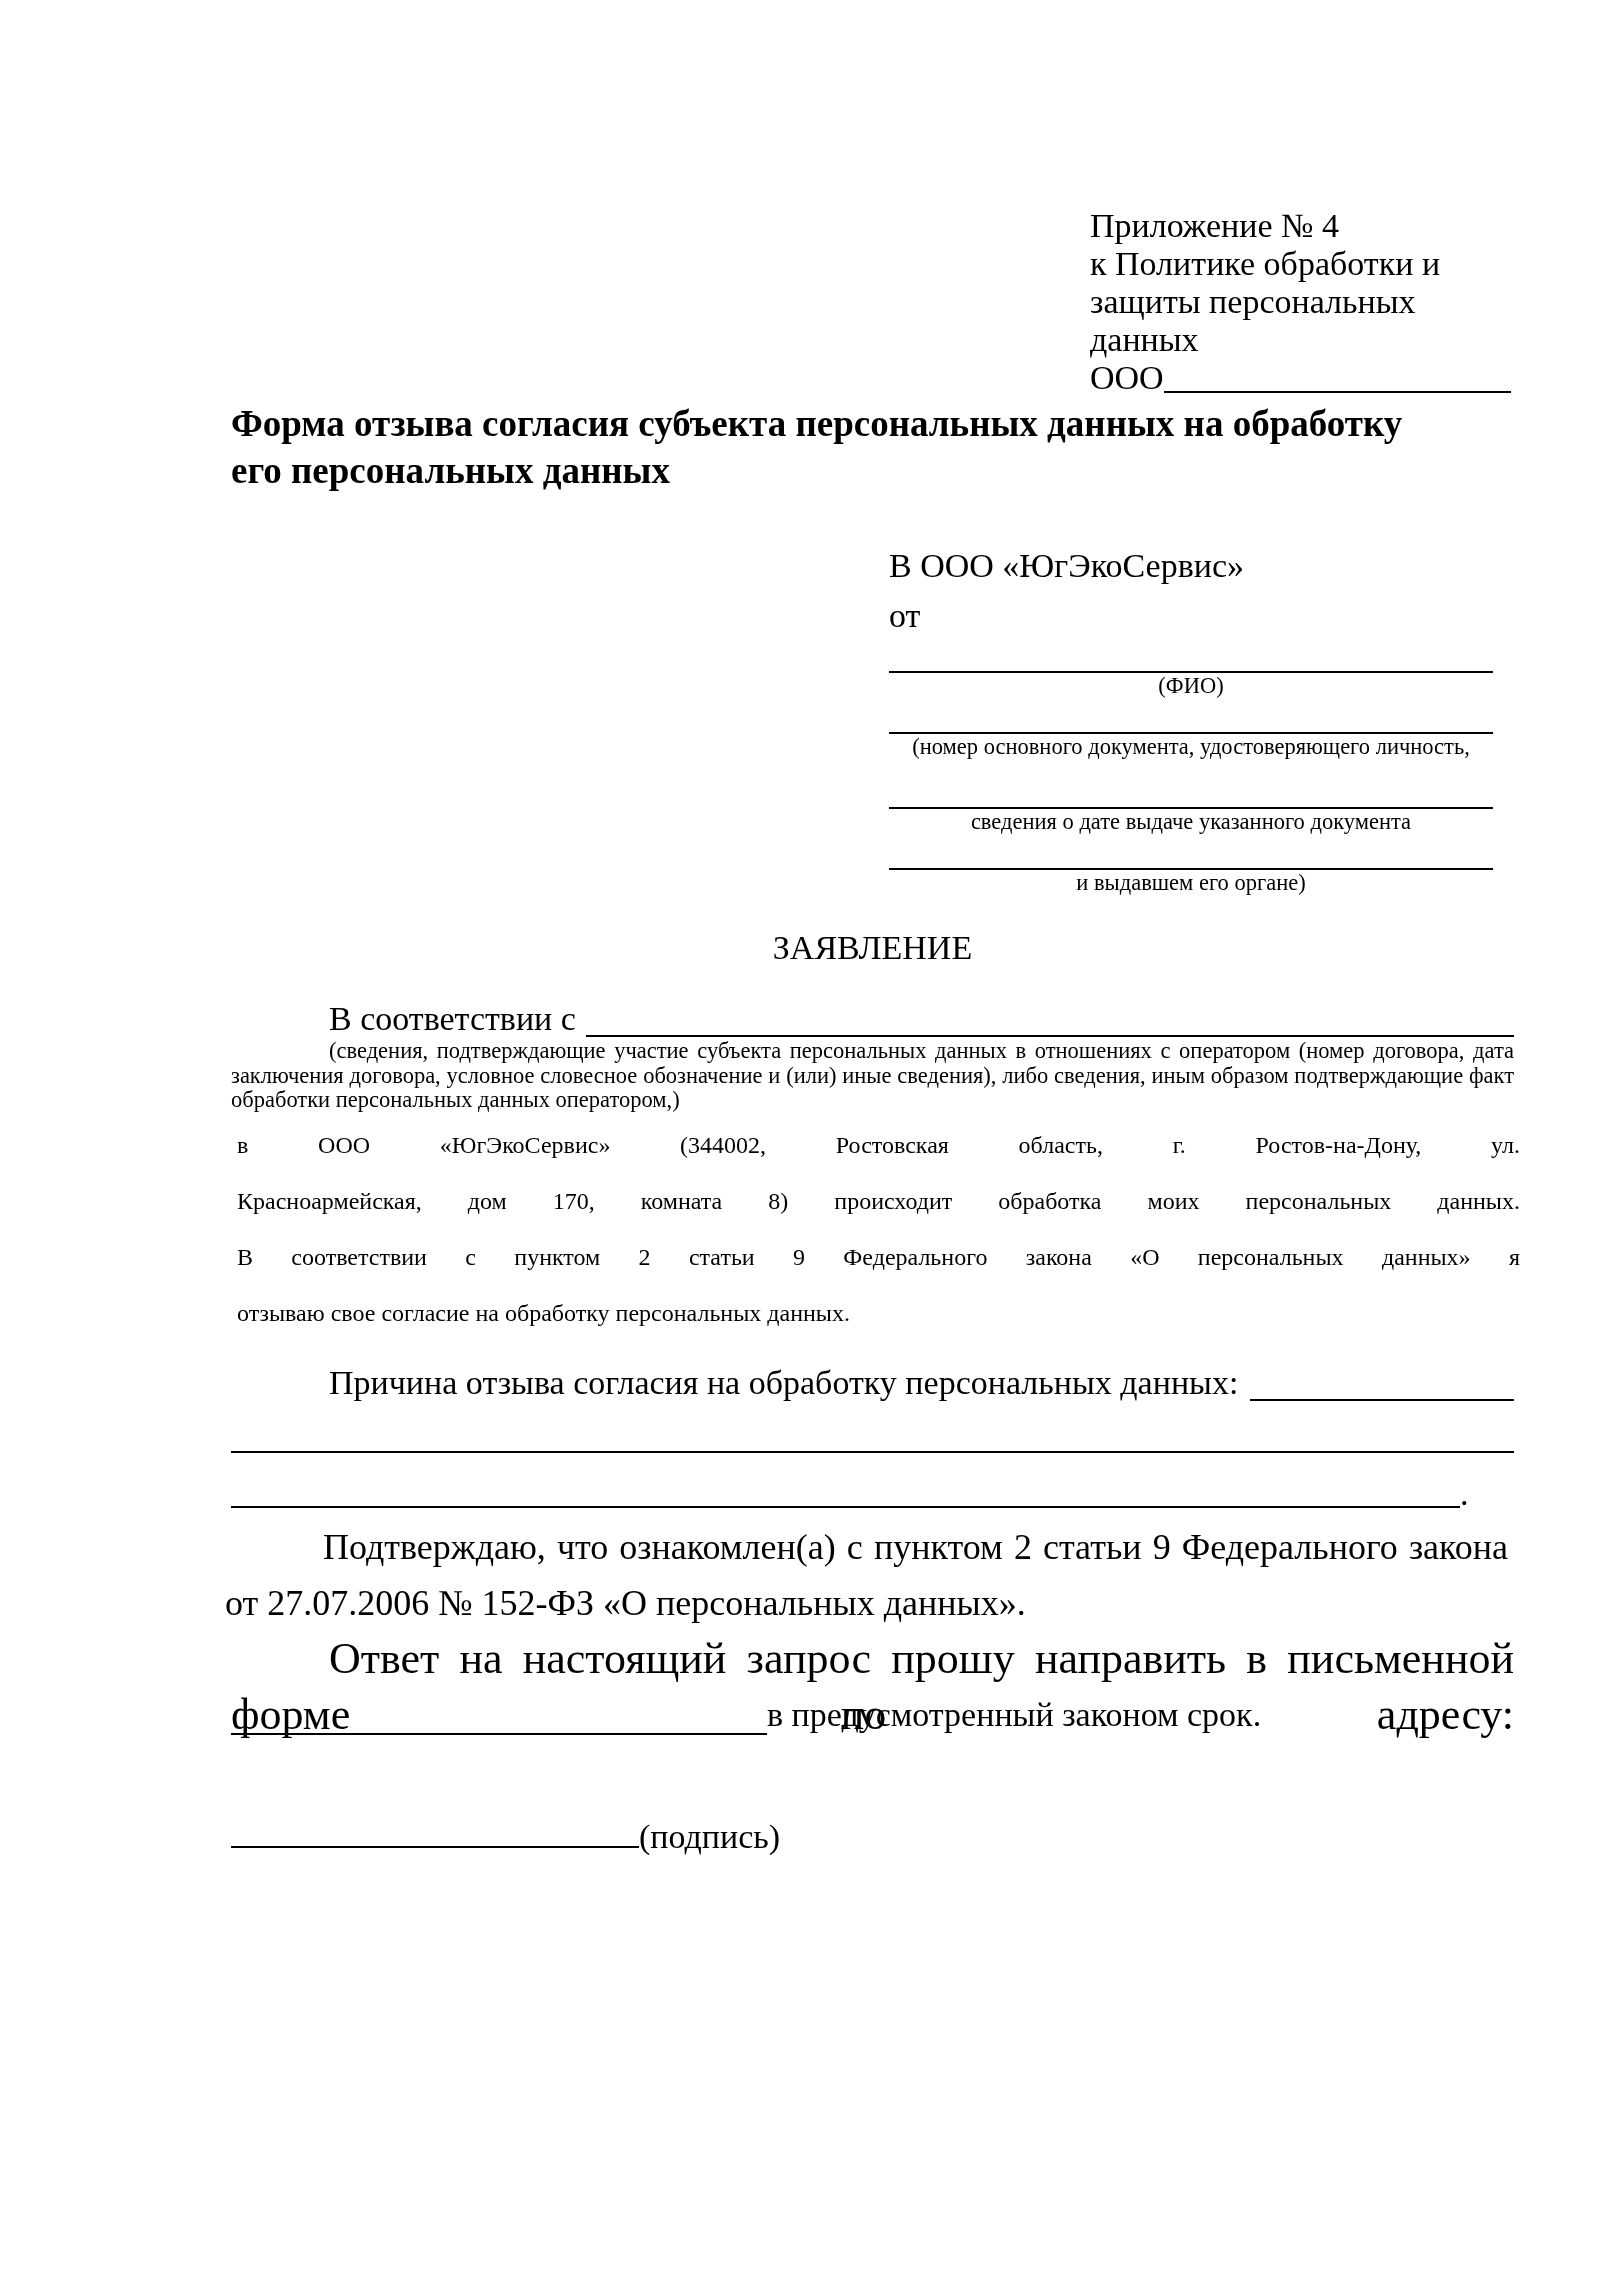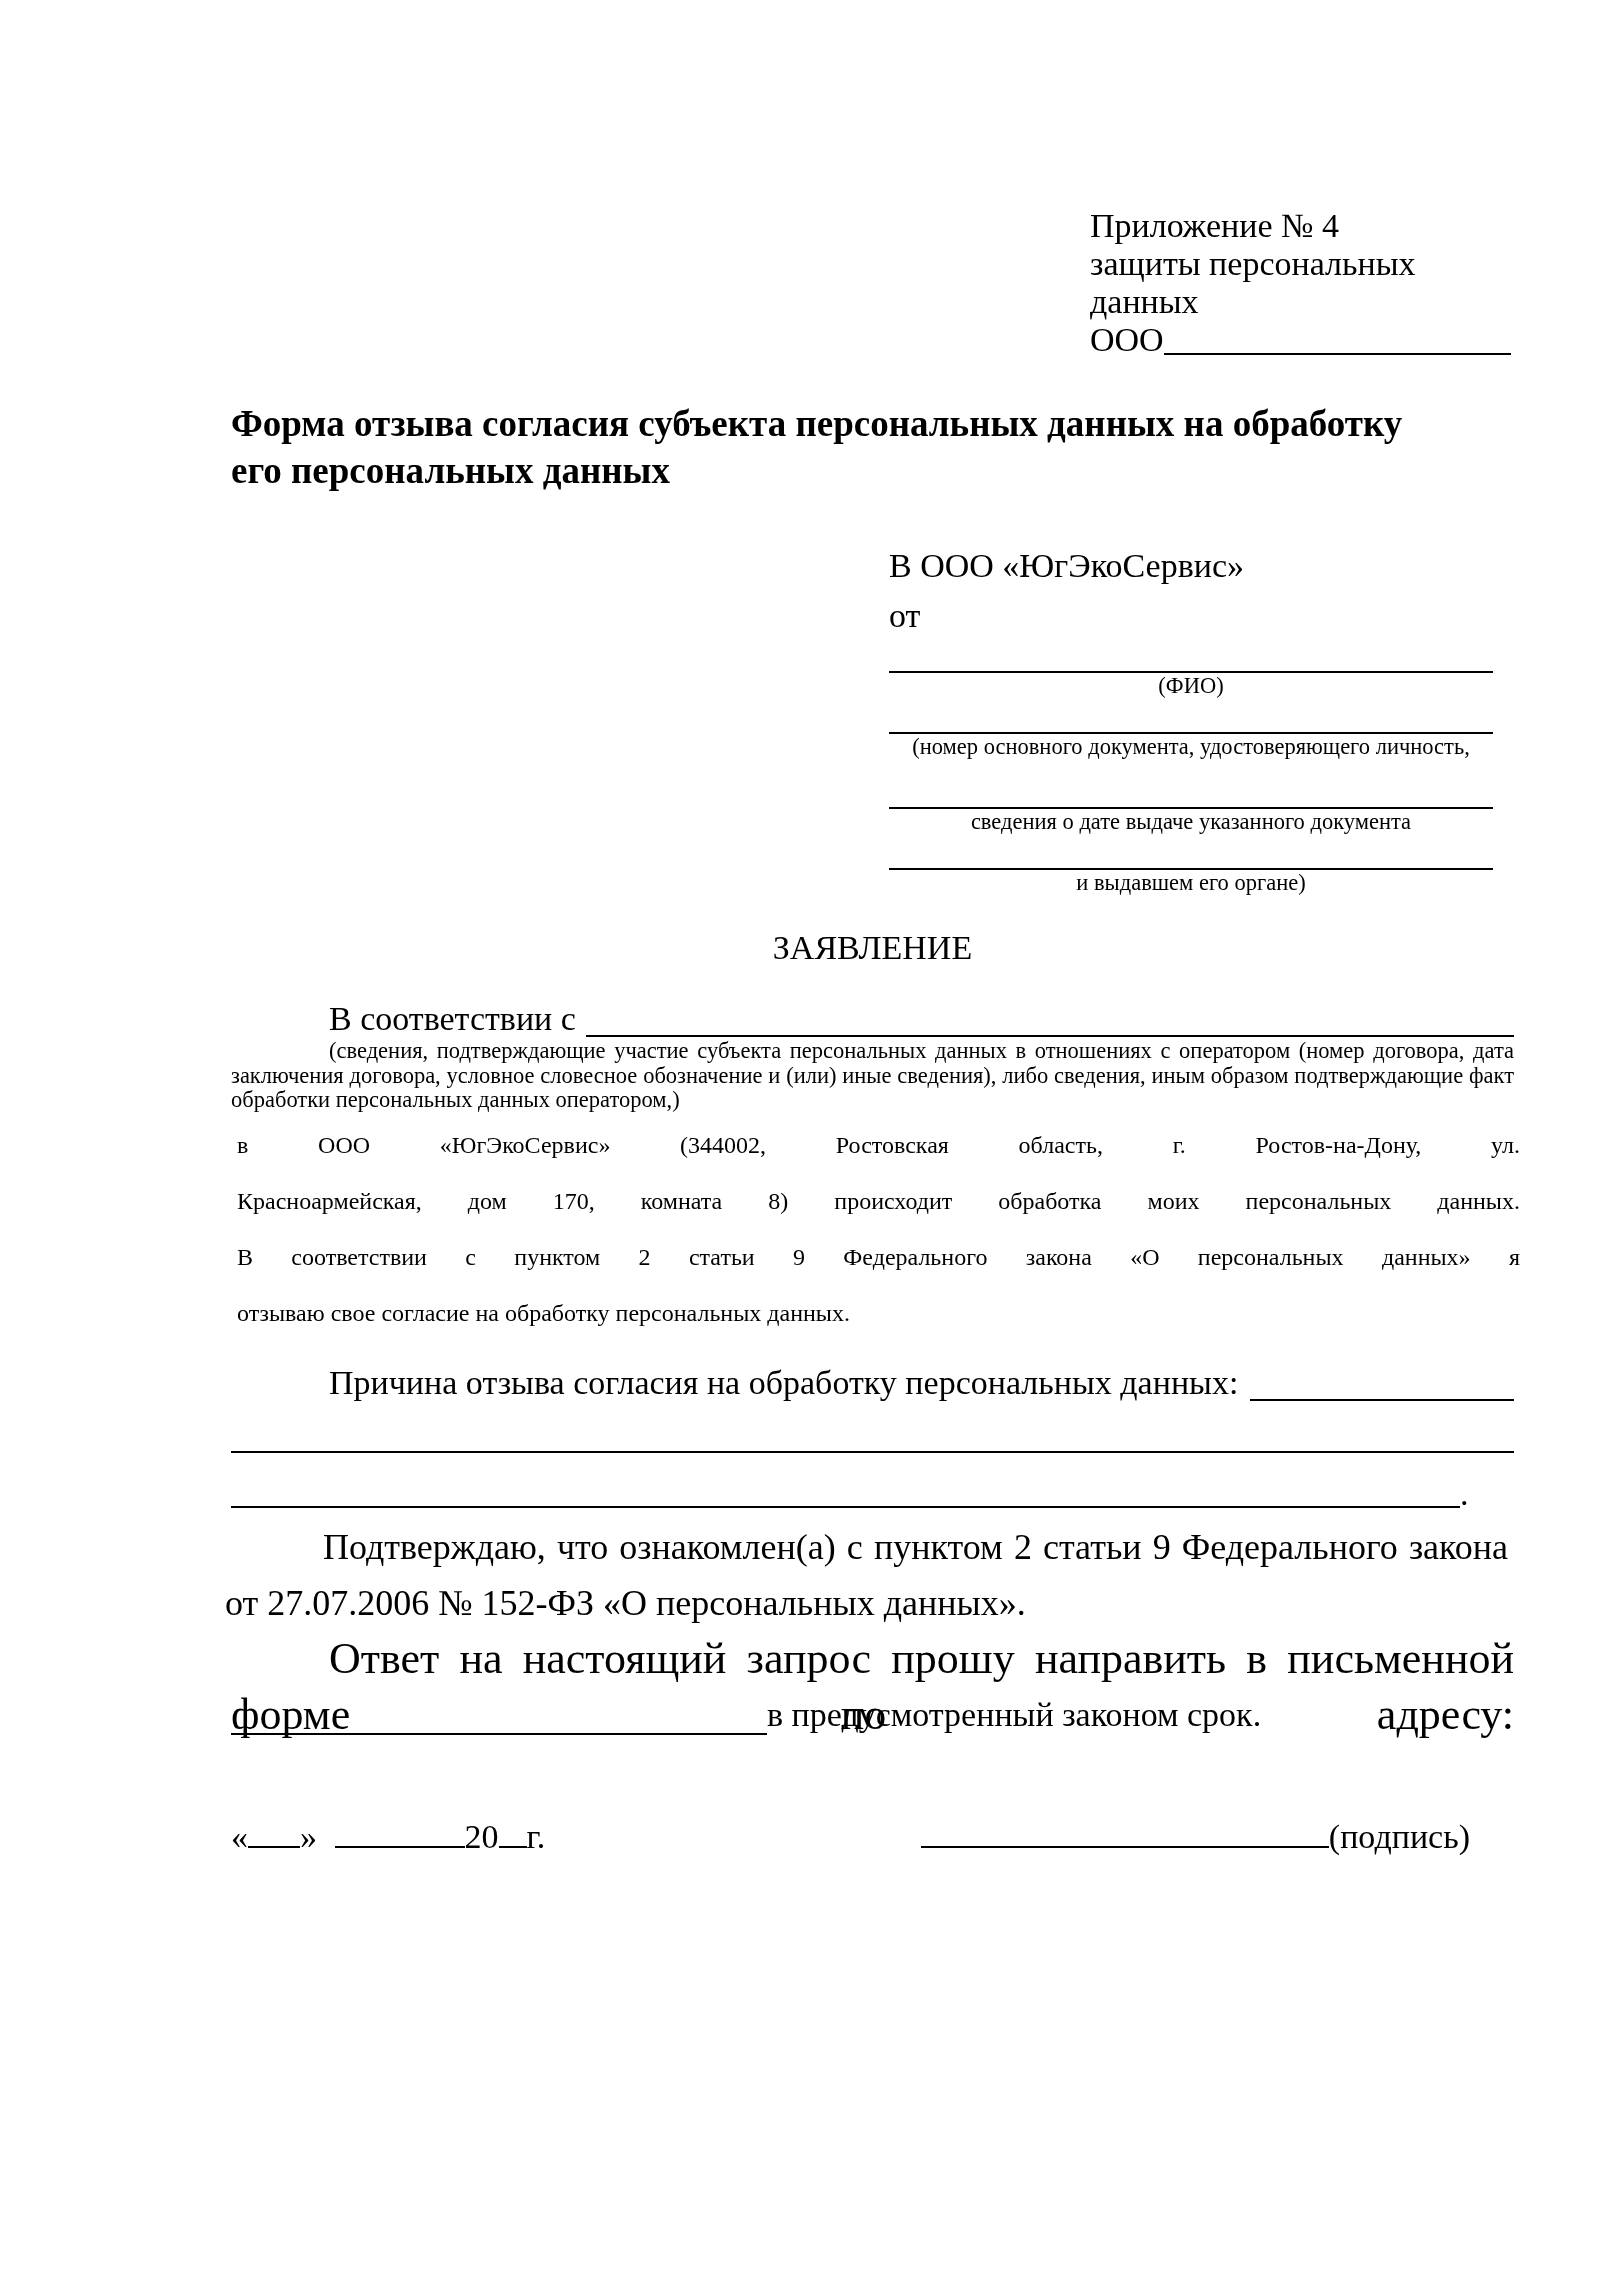--- a/index.html
+++ b/index.html
@@ -83,20 +83,21 @@
   .sign-group { margin-right: 44px; white-space: nowrap; text-align: center; }
   .date-group { white-space: nowrap; }
 </style>
 </head>
 <body>
 
 <div class="page">
 
   <div class="abs header">
     <div>Приложение № 4</div>
+    <div>к Политике обработки и</div>
     <div>защиты персональных данных</div>
     <div class="header-org">
       <span>ООО</span>
       <span class="fill"></span>
     </div>
   </div>
 
   <div class="abs title center-lines">
       <div class="jline">Форма отзыва согласия субъекта персональных данных на обработку</div>
       <div class="jline">его персональных данных</div>
@@ -157,22 +158,19 @@
 
   <div class="abs reply1 just-all fl-indent">
       <div class="jline">Ответ на настоящий запрос прошу направить в письменной форме по адресу:</div>
     </div>
   <div class="abs reply2">
     <span class="ln"></span>
     <span class="txt">в предусмотренный законом срок.</span>
   </div>
 
   <div class="abs footerrow">
-    <span class="date-group">
-      <span>«</span><span class="bl bl-day"></span><span>»</span><span class="bl bl-month"></span><span>20</span><span class="bl bl-year"></span><span>г.</span>
-    </span>
     <span class="sign-group">
       <span class="bl bl-sign"></span><span>(подпись)</span>
     </span>
   </div>
 
 </div>
 
 
 </body></html>

